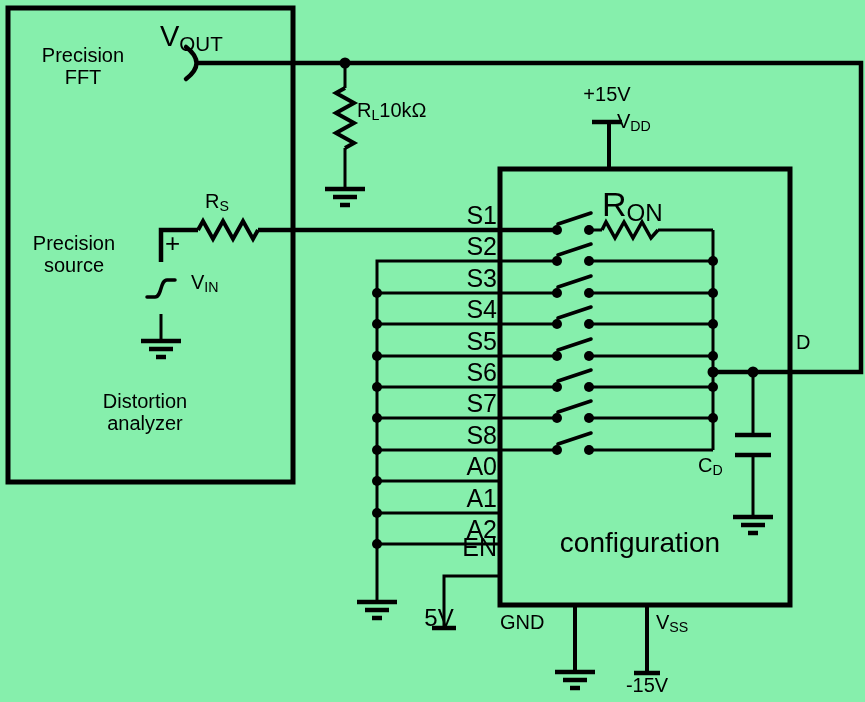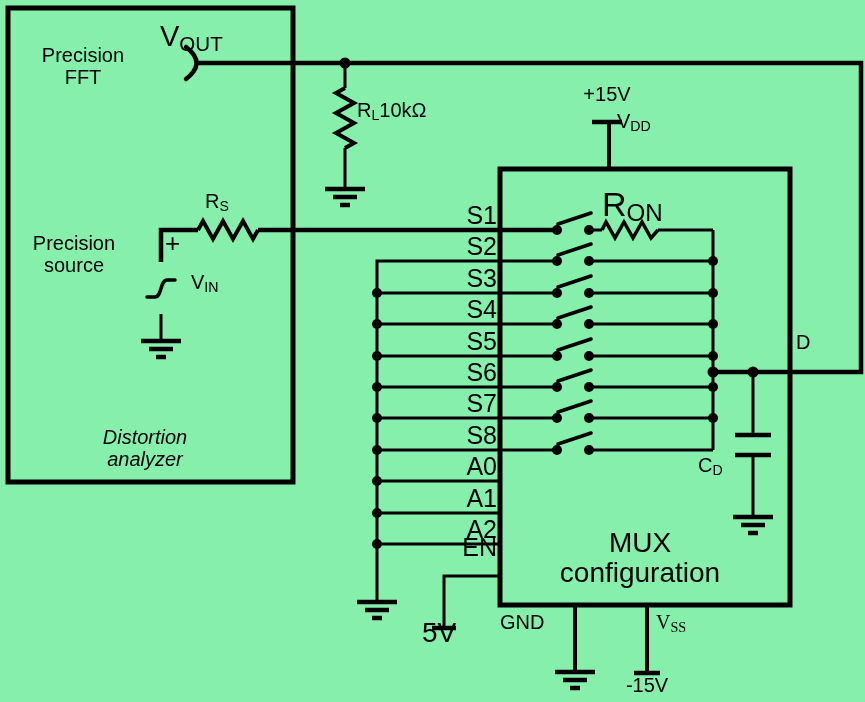--- a/index.html
+++ b/index.html
@@ -187,21 +187,21 @@
   <div class="lbl center" style="left:10px; top:45px; width:146px;">
     <div>Precision</div>
     <div>FFT</div>
   </div>
 
   <div class="lbl center" style="left:2px; top:233px; width:144px;">
     <div>Precision</div>
     <div>source</div>
   </div>
 
-  <div class="lbl center" style="left:62px; top:427px; width:166px;font-style:italic;">
+  <div class="lbl center" style="left:62px; top:391px; width:166px;">
     <div>Distortion</div>
     <div>analyzer</div>
   </div>
 
   <div class="lbl" style="left:165px; top:229px; font-size:26px;">+</div>
 
   <div class="lbl" style="left:205px; top:191px;"><span>R</span><span class="sub">S</span></div>
 
   <div class="lbl" style="left:191px; top:272px;"><span>V</span><span class="sub">IN</span></div>
 
@@ -211,31 +211,30 @@
 
   <div class="lbl" style="left:617px; top:111px;"><span>V</span><span class="sub">DD</span></div>
 
   <div class="lbl" style="left:602px; top:186px; font-size:34px;"><span>R</span><span class="sub">ON</span></div>
 
   <div class="lbl" style="left:796px; top:332px;">D</div>
 
   <div class="lbl" style="left:698px; top:455px;"><span>C</span><span class="sub">D</span></div>
 
   <div class="lbl center" style="left:539px; top:528px; width:202px; font-size:28px;">
-    <div>MUX</div>
     <div>configuration</div>
   </div>
 
   <div class="lbl" style="left:500px; top:612px;">GND</div>
 
-  <div class="lbl" style="left:656px; top:612px;font-family:Liberation Serif, serif;"><span>V</span><span class="sub">SS</span></div>
+  <div class="lbl" style="left:656px; top:612px;"><span>V</span><span class="sub">SS</span></div>
 
   <div class="lbl center" style="left:605px; top:675px; width:84px;">-15V</div>
 
-  <div class="lbl center" style="left:410px; top:618px; width:58px; font-size:28px;">5V</div>
+  <div class="lbl center" style="left:410px; top:605px; width:58px; font-size:24px;">5V</div>
 
   <div class="lbl pin" style="top:202px;">S1</div>
   <div class="lbl pin" style="top:233px;">S2</div>
   <div class="lbl pin" style="top:265px;text-align:right;">S3</div>
   <div class="lbl pin" style="top:296px;">S4</div>
   <div class="lbl pin" style="top:328px;">S5</div>
   <div class="lbl pin" style="top:359px;">S6</div>
   <div class="lbl pin" style="top:390px;">S7</div>
   <div class="lbl pin" style="top:422px;">S8</div>
   <div class="lbl pin" style="top:453px;">A0</div>

